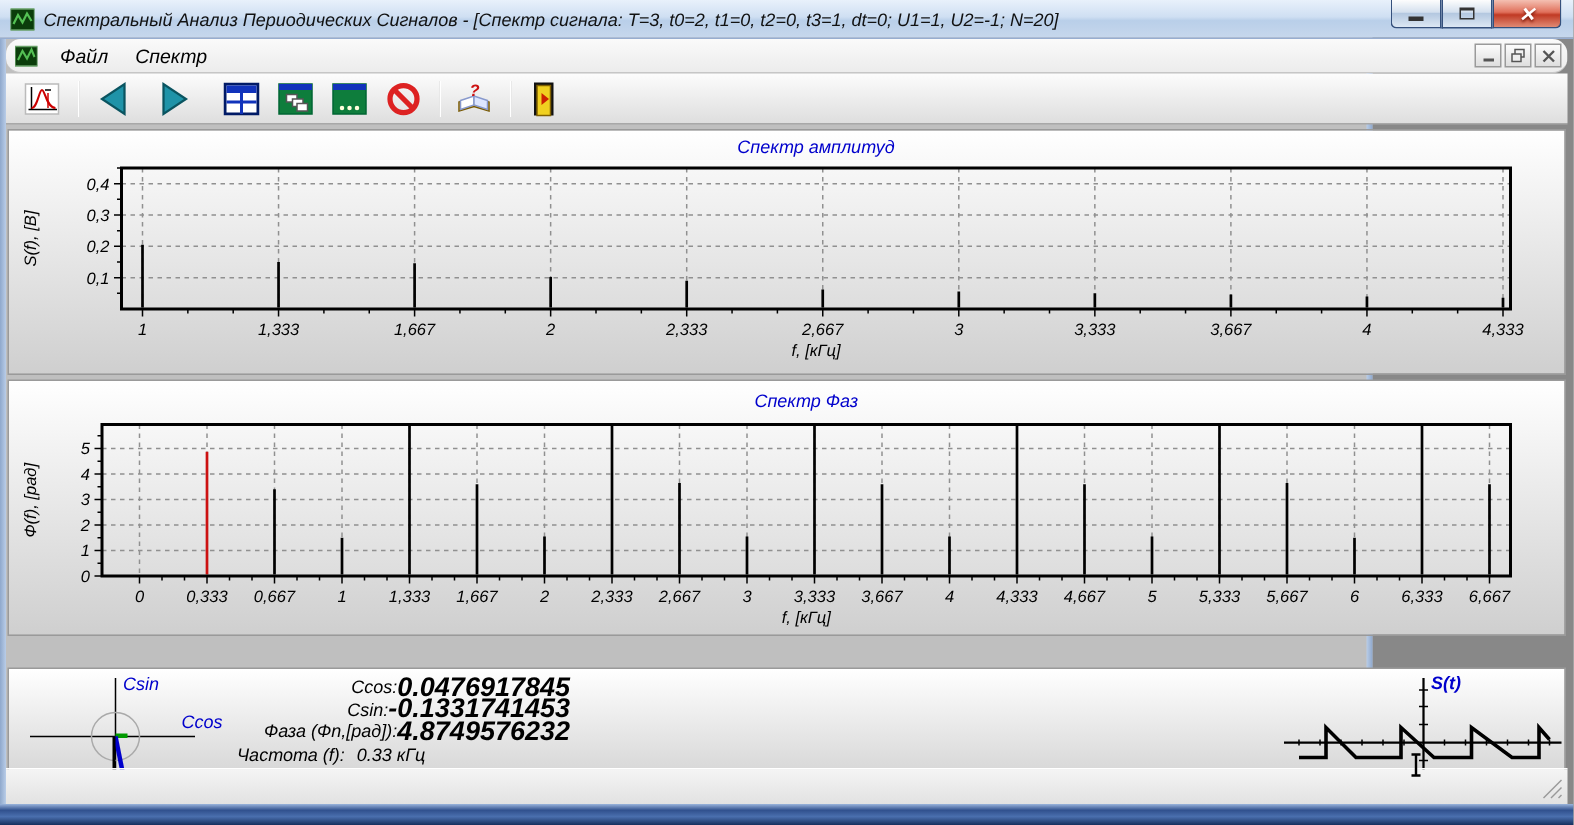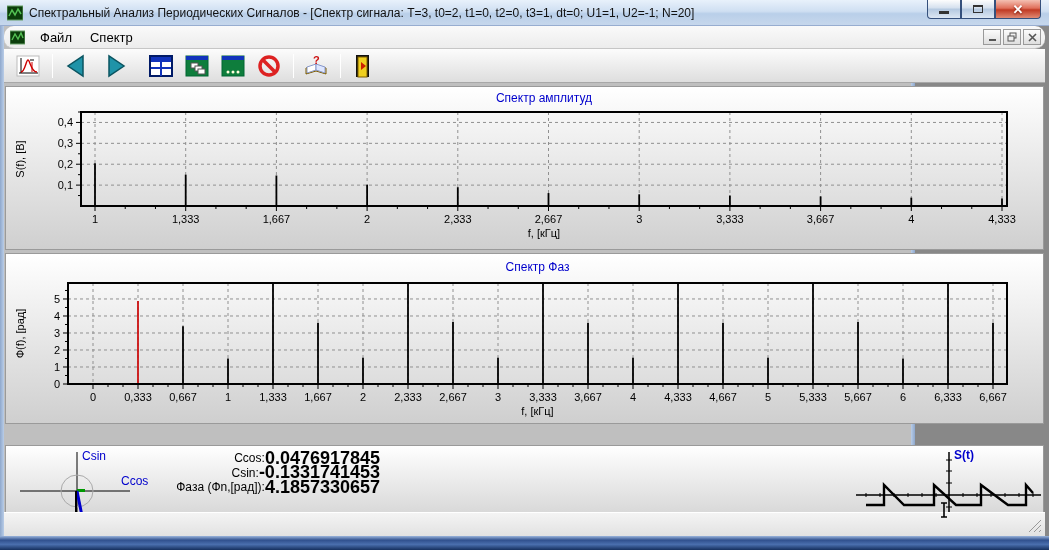--- a/index.html
+++ b/index.html
@@ -1,20 +1,20 @@
 <!DOCTYPE html>
 <html><head>
 <meta charset="utf-8">
 <style>
   * { margin:0; padding:0; box-sizing:border-box; }
   html,body { width:1049px; height:550px; overflow:hidden; }
   body { font-family:"Liberation Sans", sans-serif; background:#888; }
 
   .window { position:relative; width:915px; height:550px;
-    background:#bfbfbf; }
+    background:#bfbfbf;font-style:italic; }
 
   
   .titlebar { position:absolute; left:0; top:0; width:1049px; height:26px;
     background:linear-gradient(#e8f1fb, #cfdff2 45%, #b9cfe9 55%, #c6d7ec);
     border-bottom:1px solid #97add0; display:flex; align-items:center; padding-left:7px; }
   .side-frame { position:absolute; top:26px; width:4px; height:510px;
     background:linear-gradient(90deg,#8fa8cc,#b9cde8); }
   .side-frame.right { background:linear-gradient(90deg,#b9cde8,#8fa8cc); }
   .bottom-frame { position:absolute; left:0; top:536px; width:1049px; height:14px;
     background:linear-gradient(#9ab4dc, #31518e 30%, #4a6fae 60%, #16305e); }
@@ -477,21 +477,25 @@
       <div class="info-row">
         <span class="info-label">Ccos:</span>
         <span class="info-value">0.0476917845</span>
       </div>
       <div class="info-row">
         <span class="info-label">Csin:</span>
         <span class="info-value">-0.1331741453</span>
       </div>
       <div class="info-row">
         <span class="info-label">Фаза (Фn,[рад]):</span>
-        <span class="info-value">4.1857330657</span>
+        <span class="info-value">4.8749576232</span>
+      </div>
+      <div class="freq-row">
+        <span class="info-label" style="width:auto">Частота (f):</span>
+        <span class="freq-value">0.33 кГц</span>
       </div>
     </div>
 
     <div class="spin-buttons">
       <div class="spin-btn">◄</div>
       <div class="spin-btn">►</div>
     </div>
 
     <svg width="200" height="95" style="position:absolute;left:840px;top:0">
       <line x1="10" y1="49" x2="195" y2="49" stroke="#000" stroke-width="1.5"></line>

